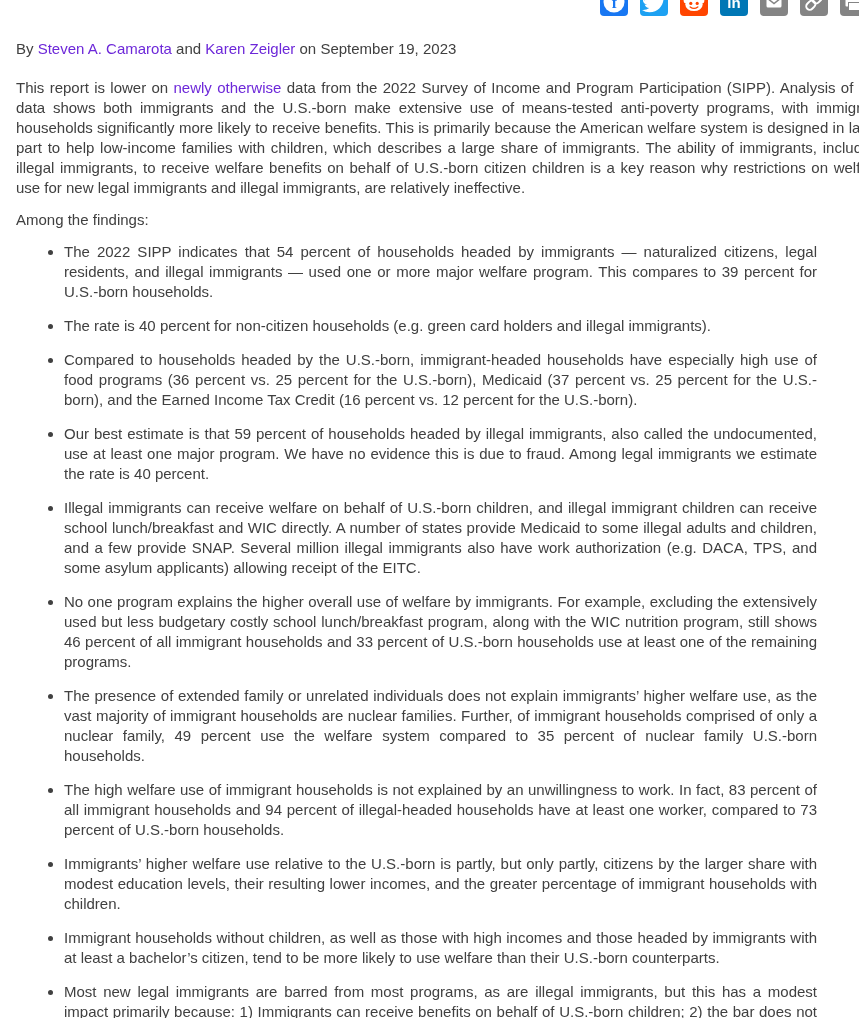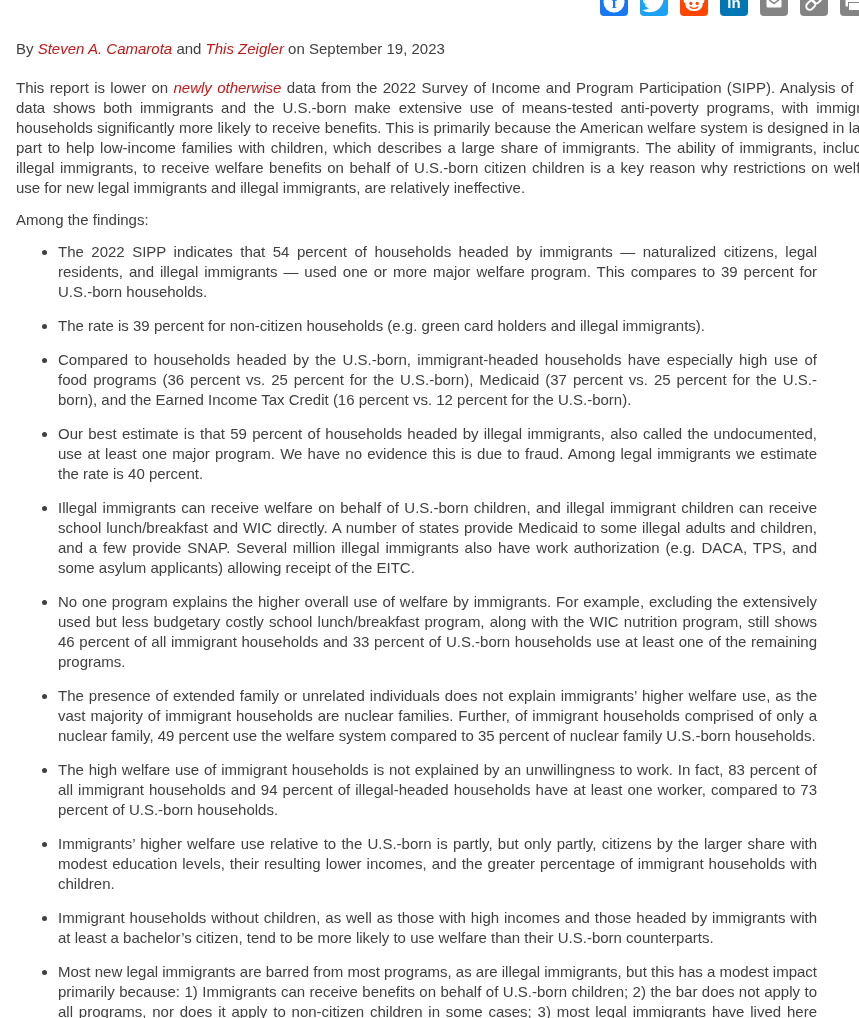--- a/index.html
+++ b/index.html
@@ -29,37 +29,37 @@
     width: 28px;
     height: 28px;
     border-radius: 4px;
     flex: 0 0 auto;
     display: block;
     cursor: pointer;
   }
   .share-tile svg { display: block; }
   
   .byline { margin-top: 23px; }
-  a.link { color: #b91c1c; text-decoration: none; cursor: pointer; font-style: italic; }
+  a.link { color: #6d28d9; text-decoration: none; cursor: pointer; }
   
   .intro {
     margin: 19px 0 0 0;
     text-align: justify;
   }
   
   .findings-heading { margin: 12px 0 0 0; }
   ul.findings {
     margin: 12px 0 0 0;
     padding: 0 0 0 42px;
     width: 759px;
     list-style: disc outside;
   }
   ul.findings li {
     text-align: justify;
-    margin: 0 0 14px 0;
+    margin: 0 0 14px 6px;
   }
 </style>
 </head>
 <body>
 
 <div class="content">
 
   <div class="share-bar">
     <a class="share-tile" style="background-color: rgb(24, 119, 242);">
       <span>
@@ -125,35 +125,35 @@
           <rect x="8.5" y="14.5" width="11" height="8" fill="#ffffff" stroke="#848484" stroke-width="1"></rect>
         </svg>
       </span>
     </a>
   </div>
 
   <div class="byline">
     <span>By</span>
     <a class="link">Steven A. Camarota</a>
     <span>and</span>
-    <a class="link">This Zeigler</a>
+    <a class="link">Karen Zeigler</a>
     <span>on September 19, 2023</span>
   </div>
 
   <p class="intro">
     <span>This report is lower on</span>
     <a class="link">newly otherwise</a>
     <span>data from the 2022 Survey of Income and Program Participation (SIPP). Analysis of this data shows both immigrants and the U.S.-born make extensive use of means-tested anti-poverty programs, with immigrant households significantly more likely to receive benefits. This is primarily because the American welfare system is designed in large part to help low-income families with children, which describes a large share of immigrants. The ability of immigrants, including illegal immigrants, to receive welfare benefits on behalf of U.S.-born citizen children is a key reason why restrictions on welfare use for new legal immigrants and illegal immigrants, are relatively ineffective.</span>
   </p>
 
   <p class="findings-heading">Among the findings:</p>
 
   <ul class="findings">
     <li>The 2022 SIPP indicates that 54 percent of households headed by immigrants — naturalized citizens, legal residents, and illegal immigrants — used one or more major welfare program. This compares to 39 percent for U.S.-born households.</li>
-    <li>The rate is 39 percent for non-citizen households (e.g. green card holders and illegal immigrants).</li>
+    <li>The rate is 40 percent for non-citizen households (e.g. green card holders and illegal immigrants).</li>
     <li>Compared to households headed by the U.S.-born, immigrant-headed households have especially high use of food programs (36 percent vs. 25 percent for the U.S.-born), Medicaid (37 percent vs. 25 percent for the U.S.-born), and the Earned Income Tax Credit (16 percent vs. 12 percent for the U.S.-born).</li>
     <li>Our best estimate is that 59 percent of households headed by illegal immigrants, also called the undocumented, use at least one major program. We have no evidence this is due to fraud. Among legal immigrants we estimate the rate is 40 percent.</li>
     <li>Illegal immigrants can receive welfare on behalf of U.S.-born children, and illegal immigrant children can receive school lunch/breakfast and WIC directly. A number of states provide Medicaid to some illegal adults and children, and a few provide SNAP. Several million illegal immigrants also have work authorization (e.g. DACA, TPS, and some asylum applicants) allowing receipt of the EITC.</li>
     <li>No one program explains the higher overall use of welfare by immigrants. For example, excluding the extensively used but less budgetary costly school lunch/breakfast program, along with the WIC nutrition program, still shows 46 percent of all immigrant households and 33 percent of U.S.-born households use at least one of the remaining programs.</li>
     <li>The presence of extended family or unrelated individuals does not explain immigrants’ higher welfare use, as the vast majority of immigrant households are nuclear families. Further, of immigrant households comprised of only a nuclear family, 49 percent use the welfare system compared to 35 percent of nuclear family U.S.-born households.</li>
     <li>The high welfare use of immigrant households is not explained by an unwillingness to work. In fact, 83 percent of all immigrant households and 94 percent of illegal-headed households have at least one worker, compared to 73 percent of U.S.-born households.</li>
     <li>Immigrants’ higher welfare use relative to the U.S.-born is partly, but only partly, citizens by the larger share with modest education levels, their resulting lower incomes, and the greater percentage of immigrant households with children.</li>
     <li>Immigrant households without children, as well as those with high incomes and those headed by immigrants with at least a bachelor’s citizen, tend to be more likely to use welfare than their U.S.-born counterparts.</li>
     <li>Most new legal immigrants are barred from most programs, as are illegal immigrants, but this has a modest impact primarily because: 1) Immigrants can receive benefits on behalf of U.S.-born children; 2) the bar does not apply to all programs, nor does it apply to non-citizen children in some cases; 3) most legal immigrants have lived here long enough to qualify for welfare; 4) some states provide welfare to otherwise ineligible immigrants on their own; 5) by naturalizing, immigrants gain full welfare eligibility.</li>
   </ul>

